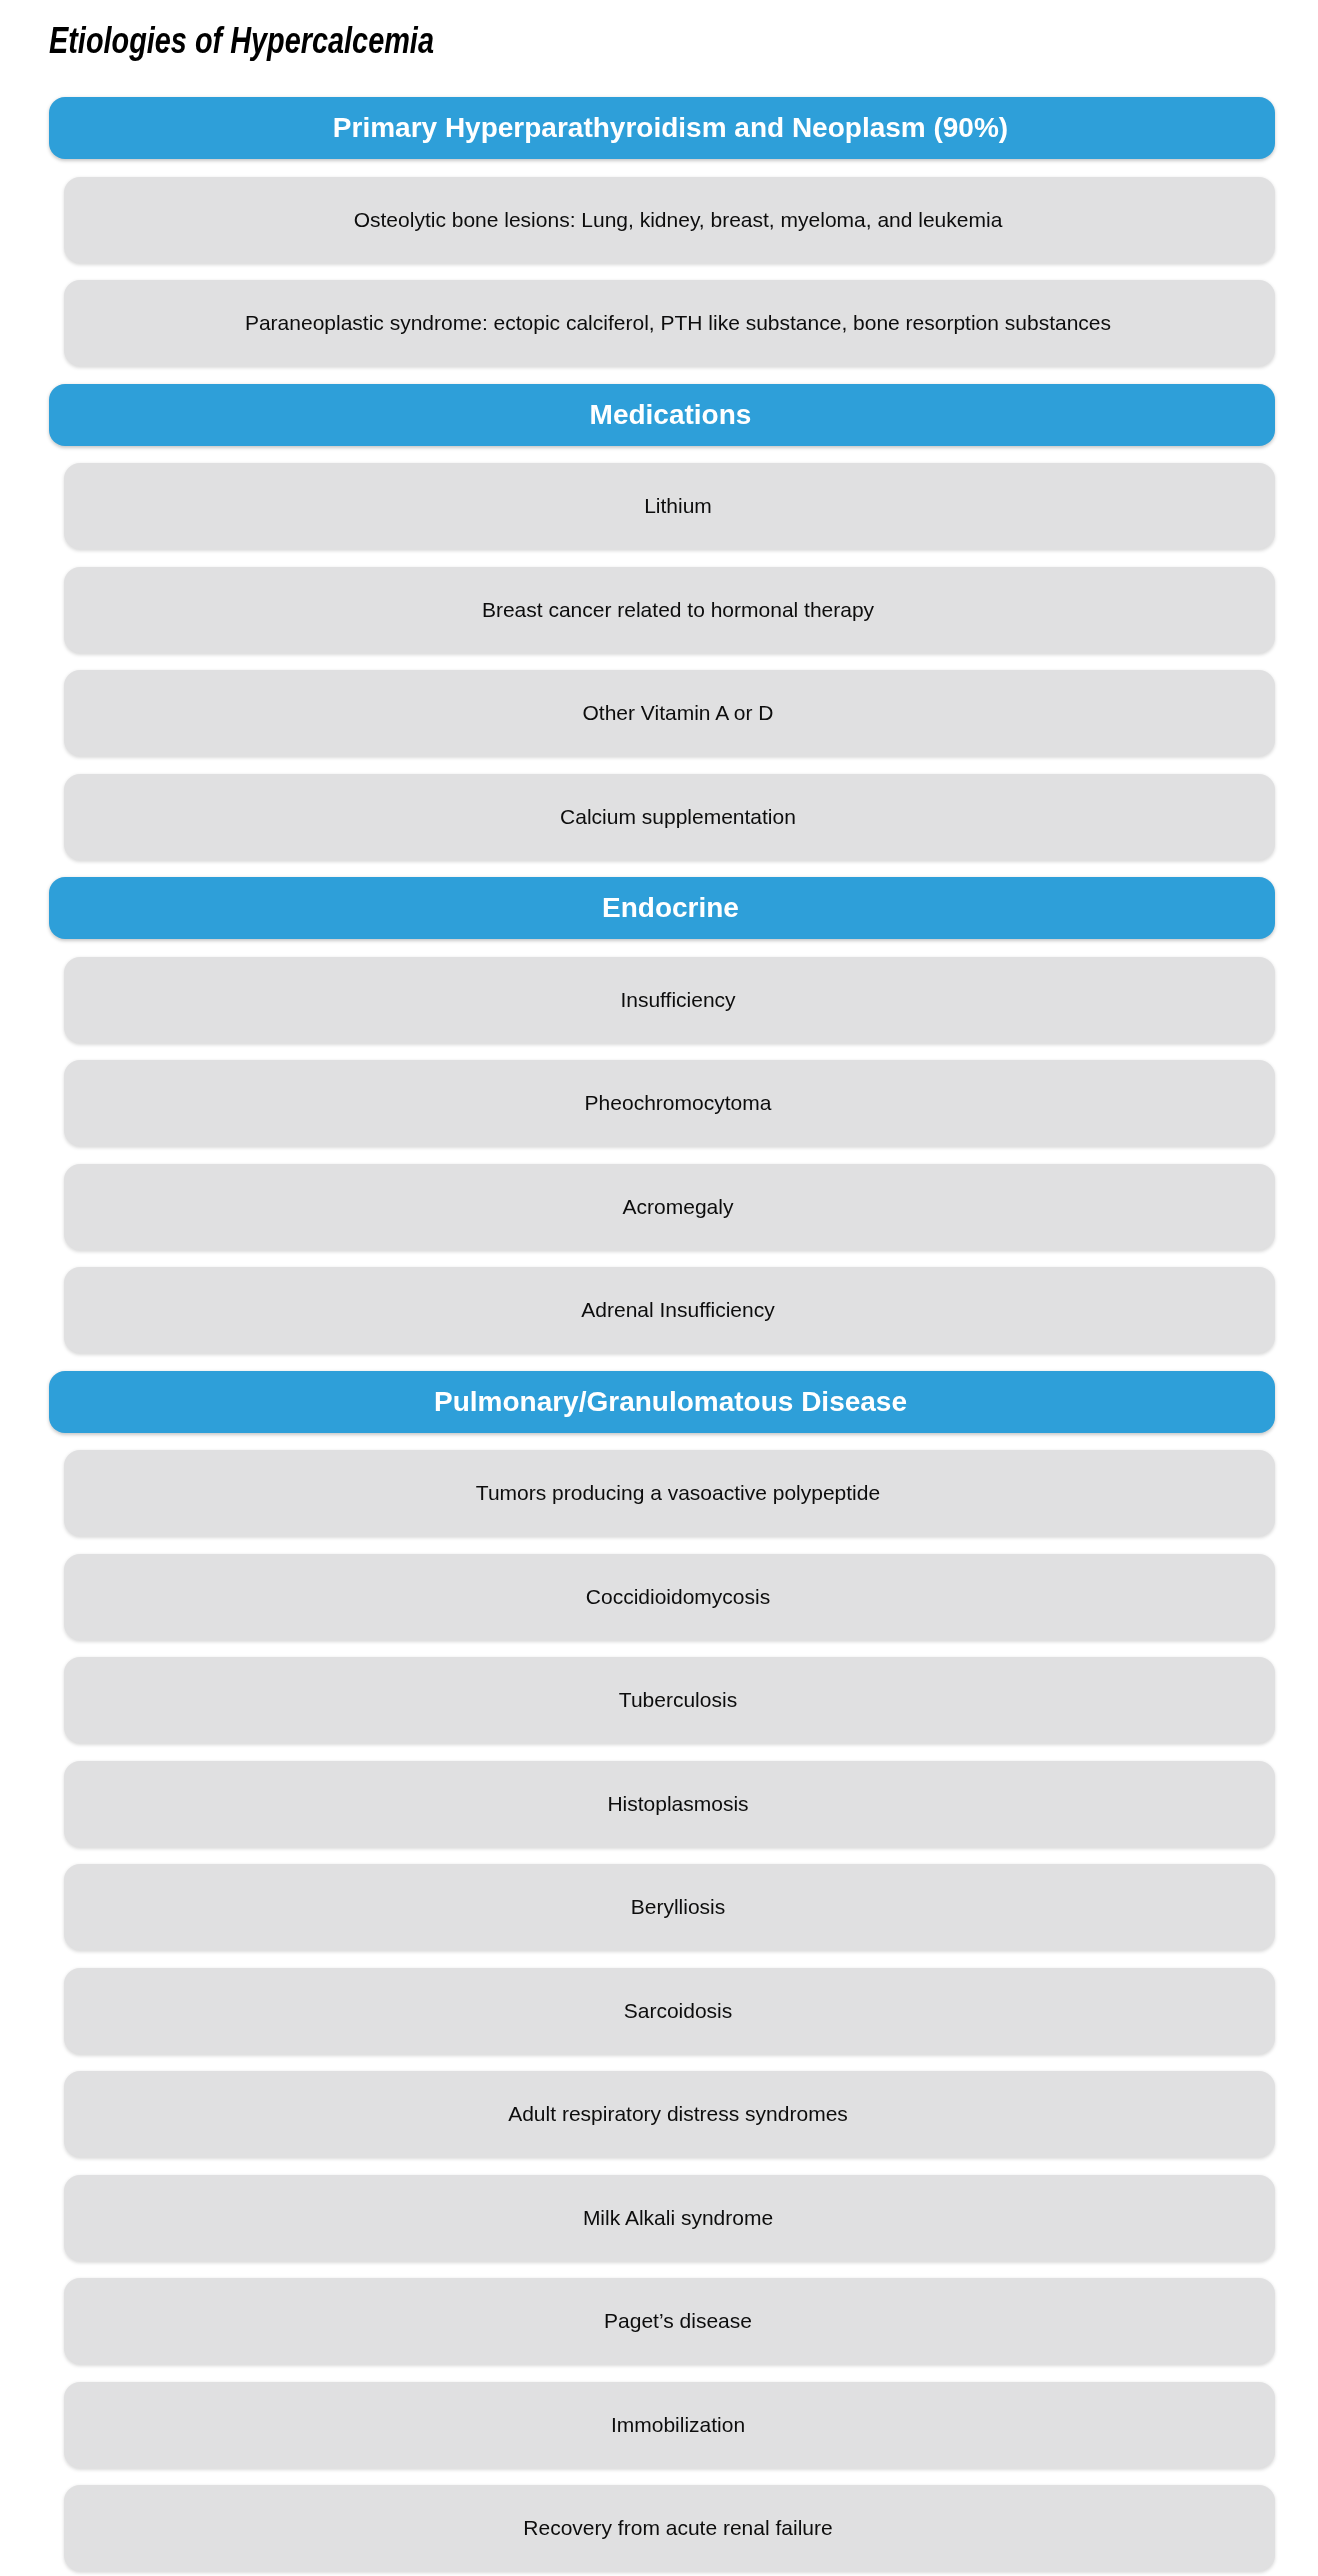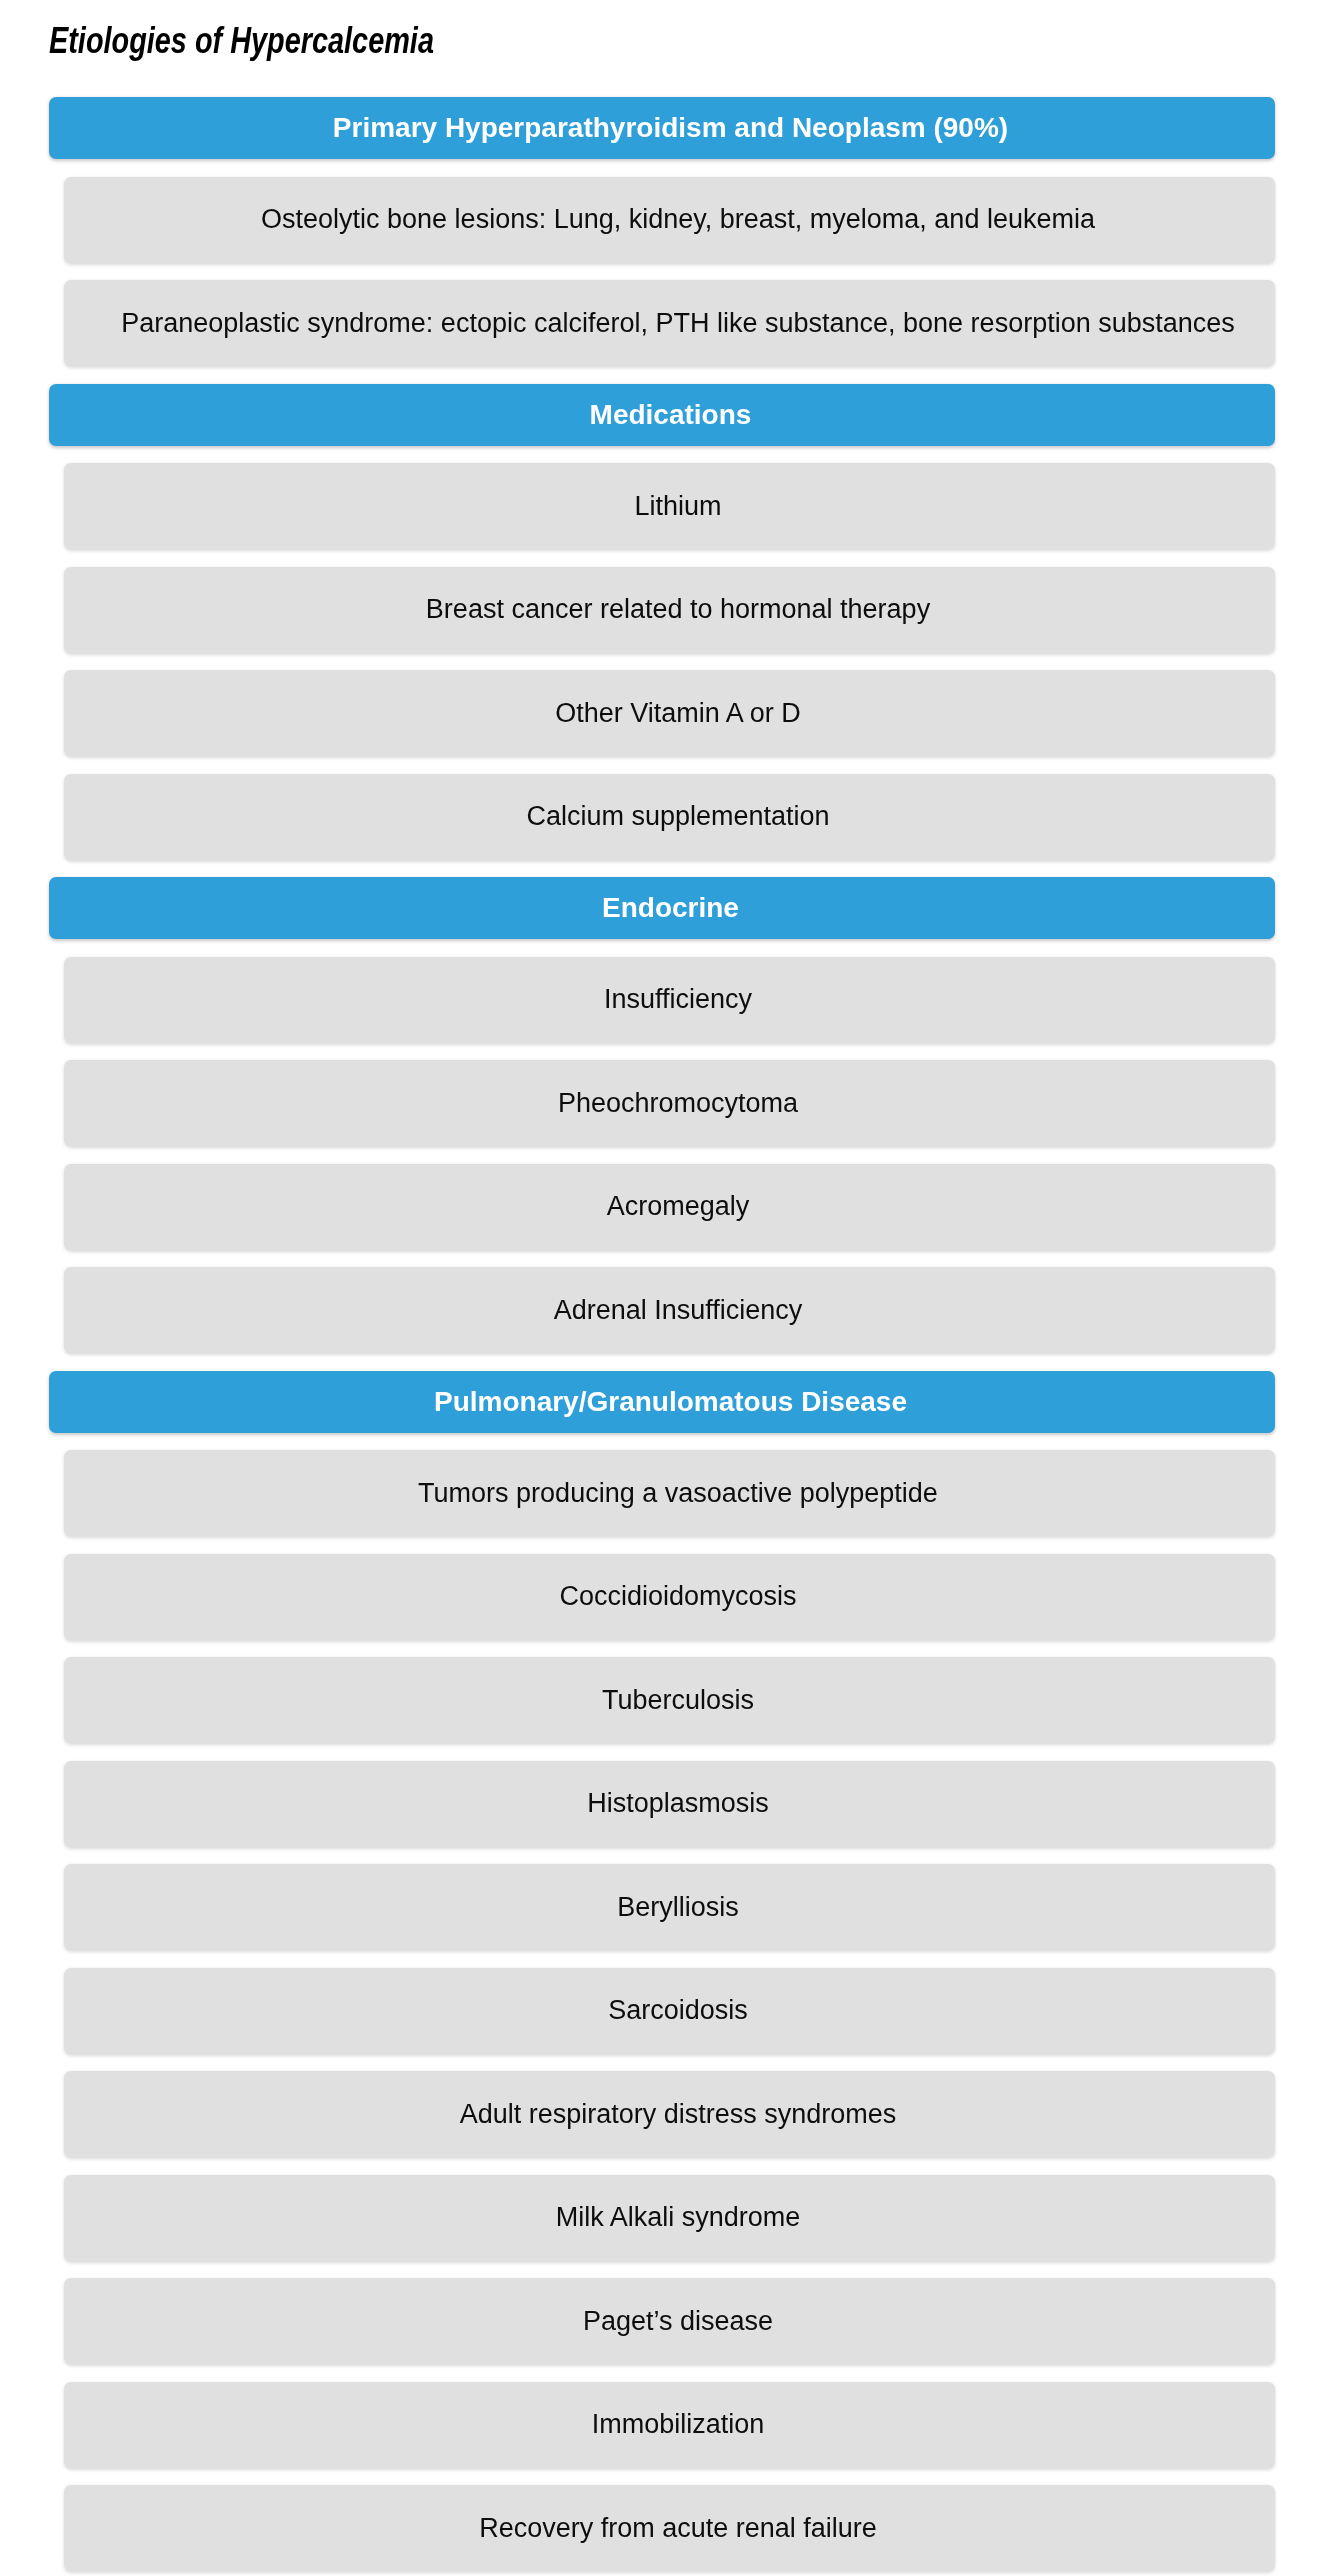--- a/index.html
+++ b/index.html
@@ -31,42 +31,42 @@
   }
   .stack {
     position: absolute;
     left: 49px;
     top: 97px;
     width: 1226px;
     display: flex;
     flex-direction: column;
   }
   .bar {
-    border-radius: 7px;
+    border-radius: 16px;
     margin-bottom: 17.5px;
     display: flex;
     align-items: center;
     justify-content: center;
     text-align: center;
     white-space: nowrap;
     padding-left: 17px;
   }
   .header-bar {
     height: 62px;
     background: var(--accent-blue, #2E9FD9);
     color: var(--header-text, #ffffff);
     font-size: 28px;
     font-weight: bold;
     box-shadow: 0 1.5px 3.6px rgba(0,0,0,0.22);
   }
   .item-bar {
     height: 86px;
     background: var(--row-gray, #E0E0E1);
     color: var(--body-text, #0D0D0D);
-    font-size: 27px;
+    font-size: 21px;
     font-weight: normal;
     box-shadow: 0 1.5px 3.6px rgba(0,0,0,0.15);
     margin-left: 15px;
   }
 </style>
 </head>
 <body>
 
 <div class="page">
 

